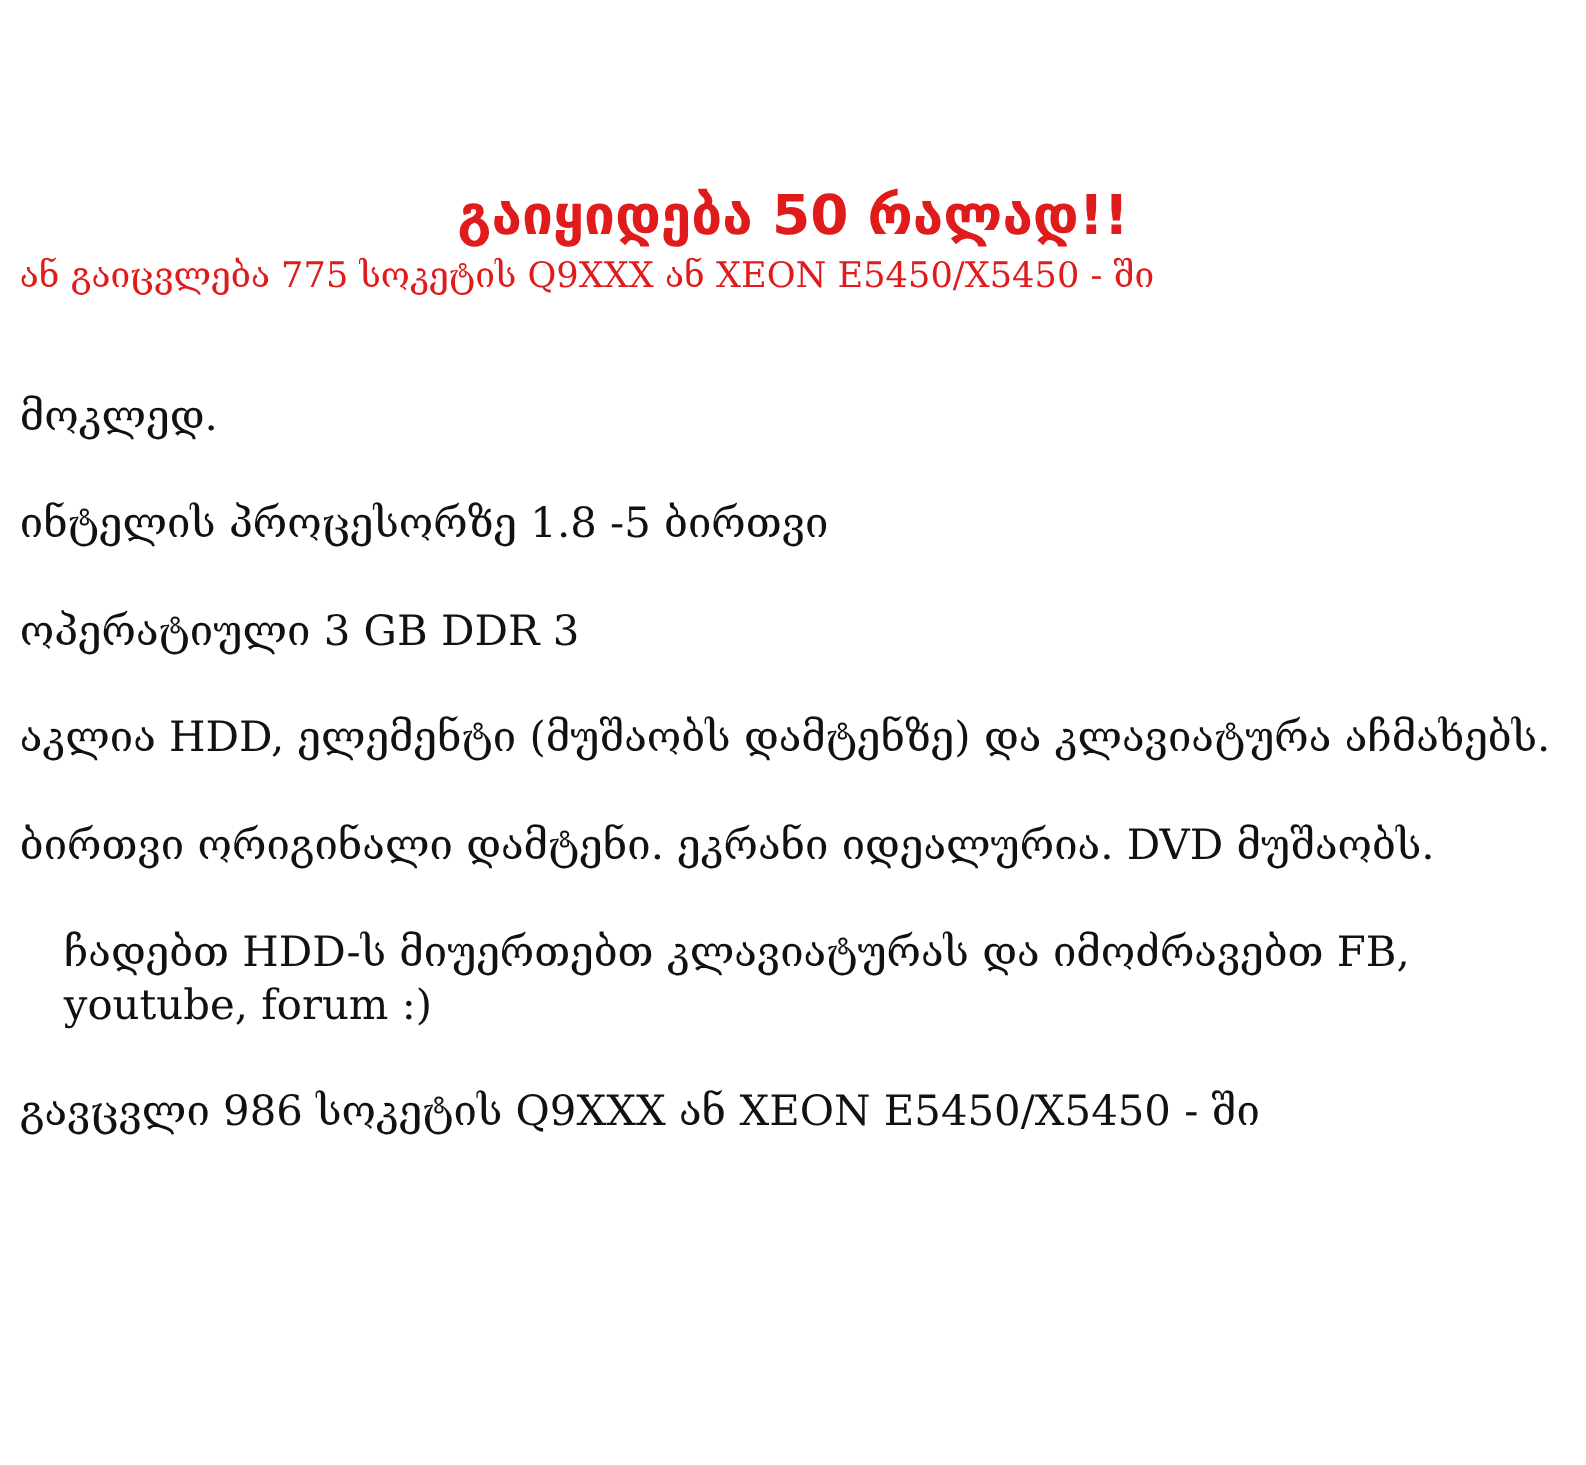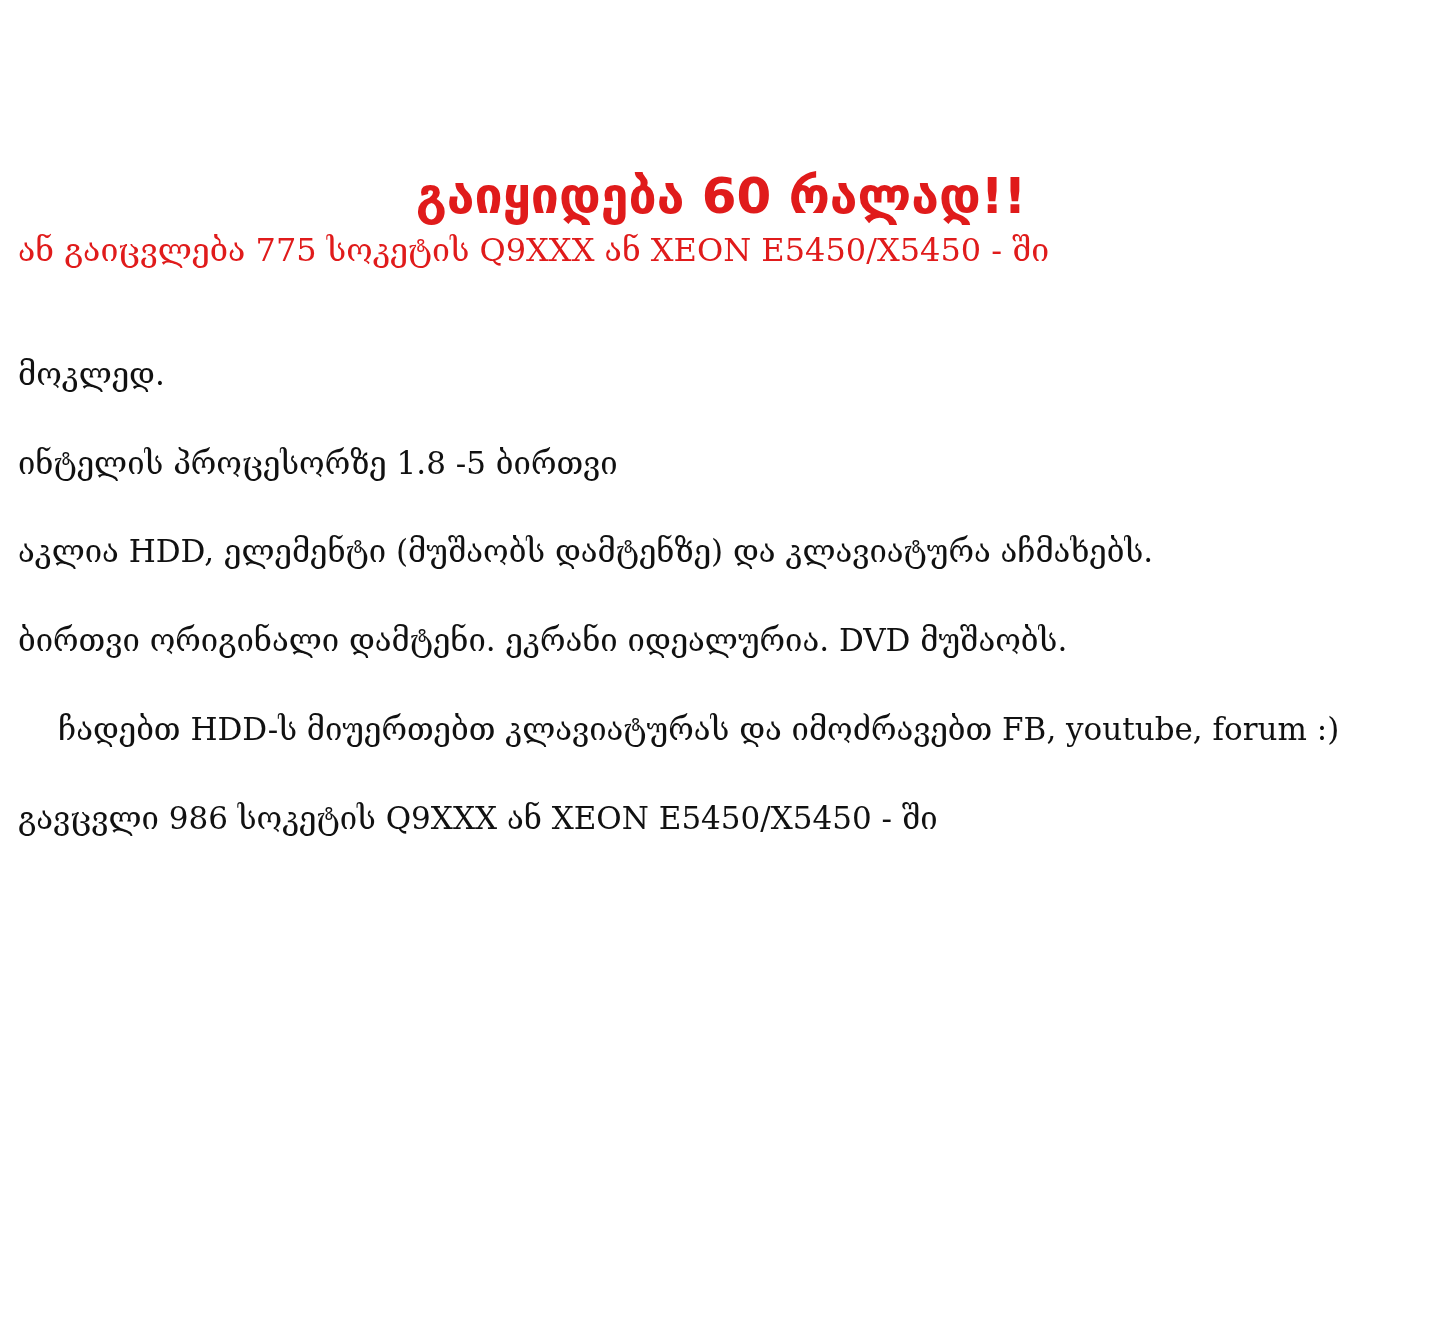--- a/index.html
+++ b/index.html
@@ -42,45 +42,46 @@
     font-family: "DejaVu Serif", "Liberation Serif", serif;
     font-weight: normal;
     font-size: 32px;
     line-height: 1.2;
   }
   .body-block {
     margin-top: 86px;
   }
   .para {
     margin: 0 0 50px 0;
-    font-size: 31px;
+    font-size: 38px;
     line-height: 1.25;
     color: #111111;
     font-family: "DejaVu Serif", "Liberation Serif", serif;
   }
   .para:last-child {
     margin-bottom: 0;
   }
   .para.wide {
     max-width: 1400px;
     margin-left: 40px;
   }
 </style>
 </head>
 <body>
 
 <div class="page">
 
   <div class="headline-block">
-    <h1 class="headline">გაიყიდება 60 რალად!!</h1>
+    <h1 class="headline">გაიყიდება 50 რალად!!</h1>
     <h2 class="subheadline">ან გაიცვლება 775 სოკეტის Q9XXX ან XEON E5450/X5450 - ში</h2>
   </div>
 
   <div class="body-block">
     <p class="para">მოკლედ.</p>
     <p class="para">ინტელის პროცესორზე 1.8 -5 ბირთვი</p>
+    <p class="para">ოპერატიული 3 GB DDR 3</p>
     <p class="para">აკლია HDD, ელემენტი (მუშაობს დამტენზე) და კლავიატურა აჩმახებს.</p>
     <p class="para">ბირთვი ორიგინალი დამტენი. ეკრანი იდეალურია. DVD მუშაობს.</p>
     <p class="para wide">ჩადებთ HDD-ს მიუერთებთ კლავიატურას და იმოძრავებთ FB, youtube, forum :)</p>
     <p class="para">გავცვლი 986 სოკეტის Q9XXX ან XEON E5450/X5450 - ში</p>
   </div>
 
 </div>
 
 </body></html>

